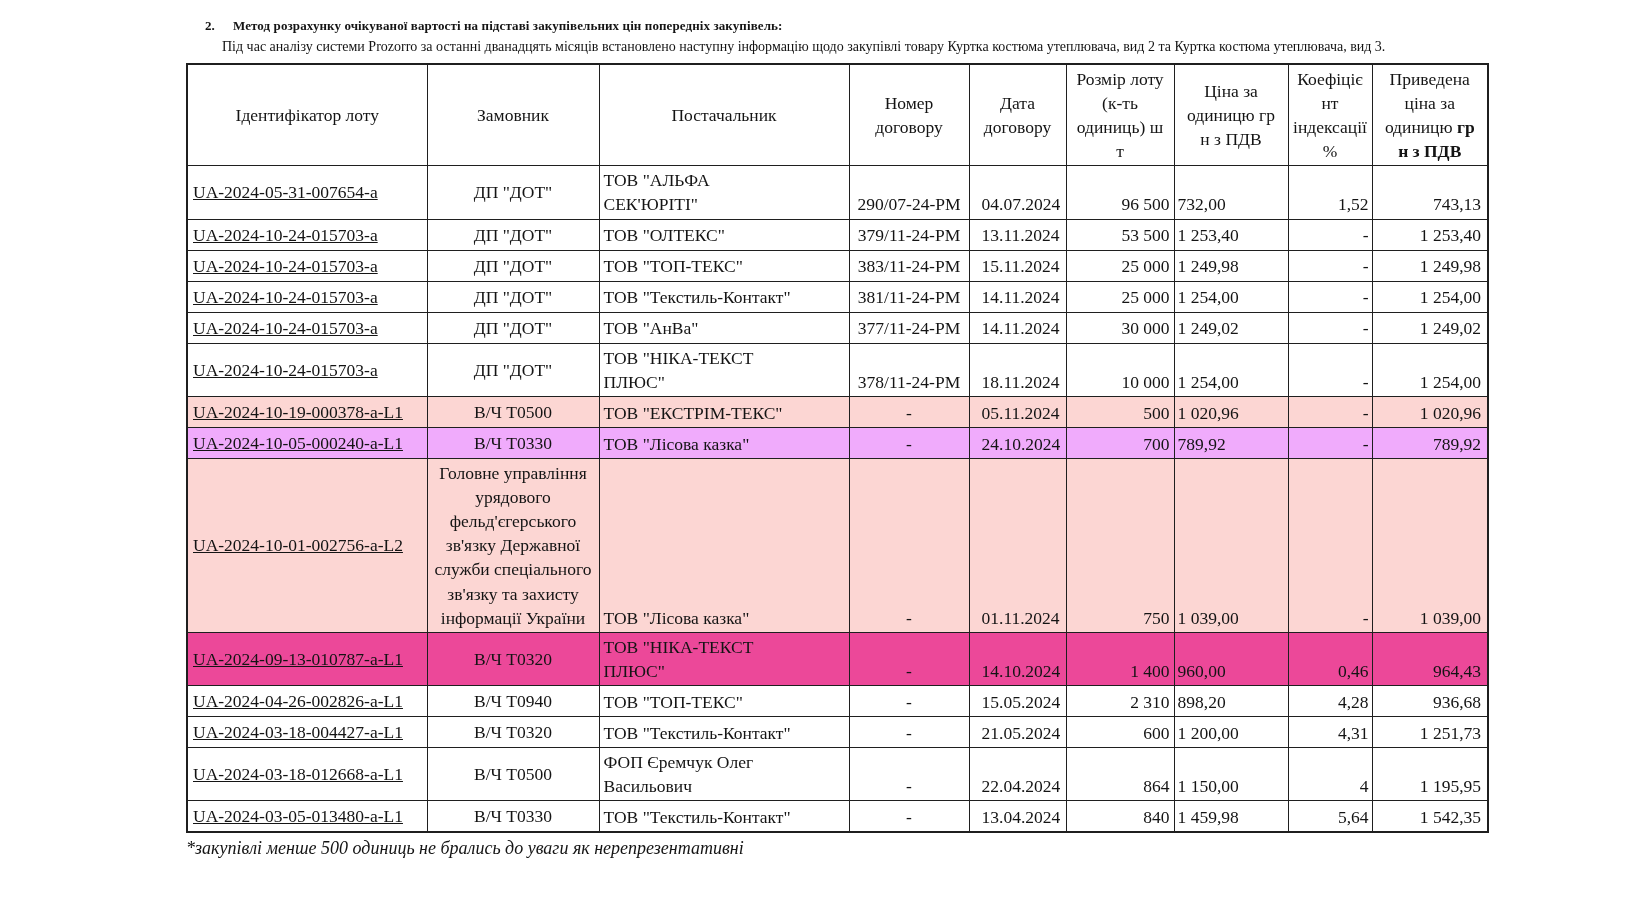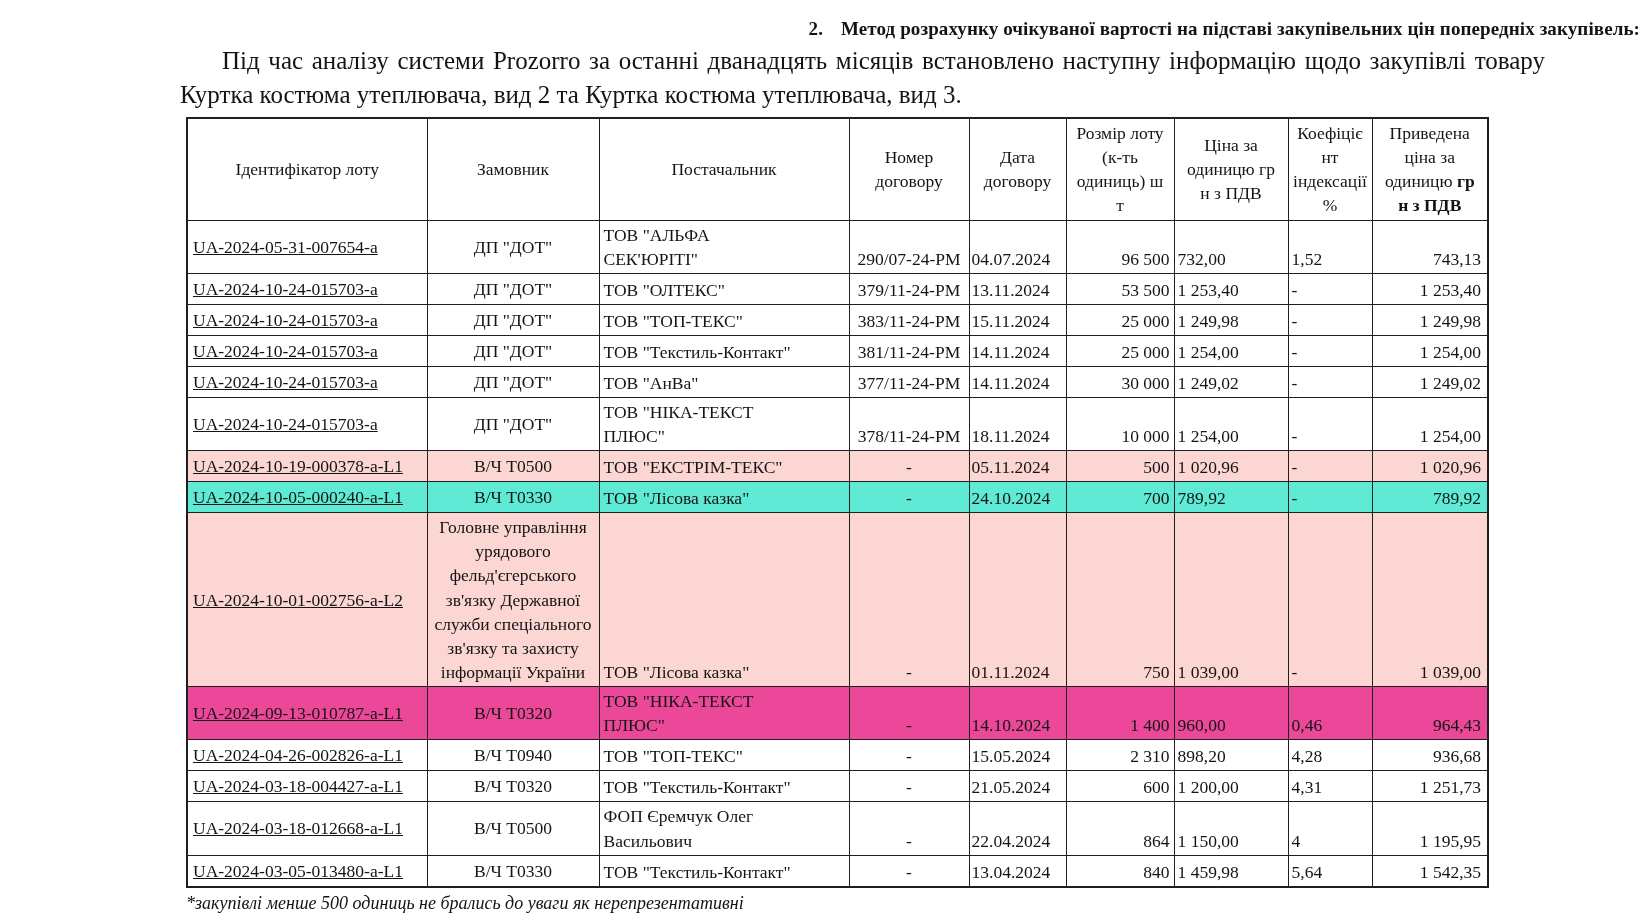--- a/index.html
+++ b/index.html
@@ -7,31 +7,30 @@
     width: 1640px; height: 924px;
     background: #ffffff;
     font-family: "Liberation Serif", serif;
     color: #141414;
     overflow: hidden;
   }
   .page { position: relative; width: 1640px; height: 924px; }
 
   .heading {
     margin: 18px 0 4px 205px;
-    font-size: 19px;
+    font-size: 13px;
     font-weight: bold;
     letter-spacing: 0.1px;
-    text-align: right;
   }
   .heading .num { display: inline-block; margin-right: 18px; }
 
   .intro {
     margin: 2px 11px 6px 180px;
     width: 1365px;
-    font-size: 25px;
+    font-size: 14px;
     line-height: 1.34;
     text-align: justify;
     text-indent: 42px;
   }
 
   table.proc {
     margin-left: 186px;
     border-collapse: collapse;
     table-layout: fixed;
     border: 2px solid #1f1f1f;
@@ -52,24 +51,24 @@
   }
   .proc td {
     vertical-align: bottom;
     height: 26px;
     white-space: pre-line;
   }
   .proc td:nth-child(1) { text-align: left;   vertical-align: middle; padding-left: 5px; text-decoration: underline; }
   .proc td:nth-child(2) { text-align: center; vertical-align: middle; }
   .proc td:nth-child(3) { text-align: left;   padding-left: 4px; }
   .proc td:nth-child(4) { text-align: center; }
-  .proc td:nth-child(5) { text-align: left;   padding-left: 2px; }
+  .proc td:nth-child(5) { text-align: left;   padding-left: 12px; }
   .proc td:nth-child(6) { text-align: right;  padding-right: 4px; }
   .proc td:nth-child(7) { text-align: left;  padding-right: 12px; }
-  .proc td:nth-child(8) { text-align: left; }
+  .proc td:nth-child(8) { text-align: right; }
   .proc td:nth-child(9) { text-align: right;  padding-right: 6px; }
 
   .footnote {
     margin: 5px 0 0 186px;
     font-size: 18px;
     font-style: italic;
   }
 </style>
 </head>
 <body>
@@ -180,21 +179,21 @@
           <td>UA-2024-10-19-000378-a-L1</td>
           <td>В/Ч Т0500</td>
           <td>ТОВ "ЕКСТРІМ-ТЕКС"</td>
           <td>-</td>
           <td>05.11.2024</td>
           <td>500</td>
           <td>1 020,96</td>
           <td>-</td>
           <td>1 020,96</td>
         </tr>
-        <tr style="background: #5eead4;">
+        <tr style="background: #f0abfc;">
           <td>UA-2024-10-05-000240-a-L1</td>
           <td>В/Ч Т0330</td>
           <td>ТОВ "Лісова казка"</td>
           <td>-</td>
           <td>24.10.2024</td>
           <td>700</td>
           <td>789,92</td>
           <td>-</td>
           <td>789,92</td>
         </tr>

